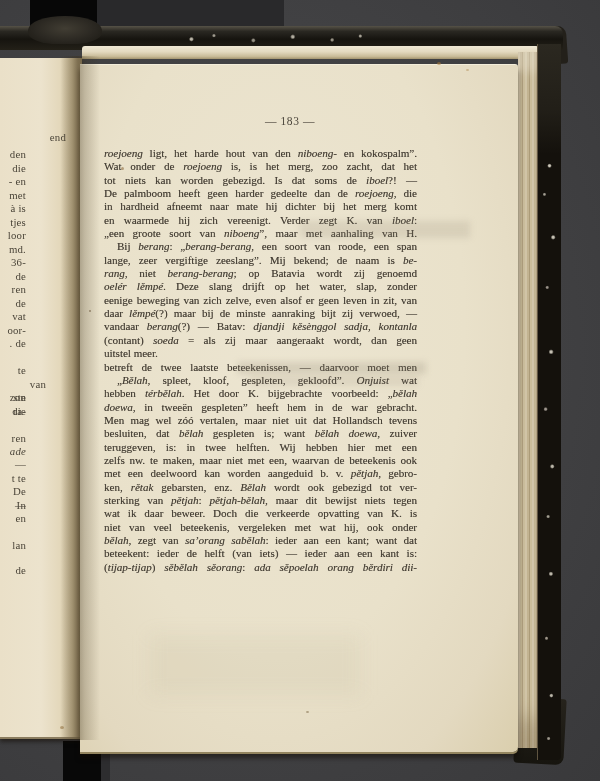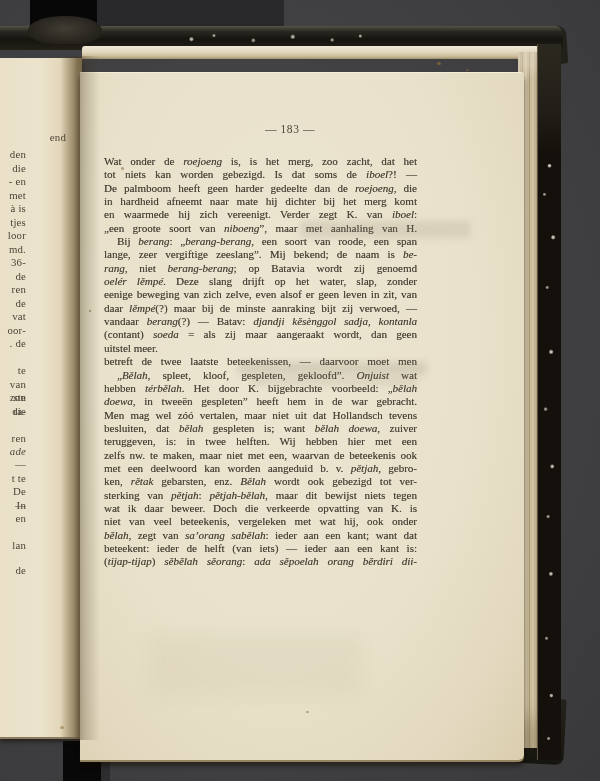--- a/index.html
+++ b/index.html
@@ -40,24 +40,24 @@
     background:linear-gradient(90deg,#eae0c8 0%,#ece3cd 50%,#e3d7ba 74%,#c7b793 88%,#8f7f60 100%);
     box-shadow:0 2px 0 #8a7c5f, 0 5px 4px rgba(15,10,2,.5);}
   .frag{position:absolute;left:0;width:26px;text-align:right;font-size:10.8px;line-height:11px;
     color:#4a4438;letter-spacing:.2px;}
 
   
   .gutter-shadow{position:absolute;left:60px;top:56px;width:40px;height:684px;z-index:6;pointer-events:none;
     background:linear-gradient(90deg,rgba(58,45,20,0) 0%,rgba(58,45,20,.38) 45%,rgba(58,45,20,.22) 62%,rgba(58,45,20,0) 100%);}
 
   
-  .main-page{position:absolute;left:80px;top:72px;width:438px;height:687px;z-index:4;
+  .main-page{position:absolute;left:80px;top:64px;width:438px;height:687px;z-index:4;
     background:radial-gradient(ellipse at 45% 38%, #ece5d1 0%, #e9e1ca 55%, #e3d9c0 82%, #dacead 100%);
     border-radius:0 3px 5px 0;border-top:1px solid #f3edda;
-    box-shadow:0 2px 0 #93855f, 0 6px 5px rgba(15,10,2,.5);padding-left:6px;}
+    box-shadow:0 2px 0 #93855f, 0 6px 5px rgba(15,10,2,.5);}
 
   .page-number{position:absolute;left:150px;top:50px;width:120px;text-align:center;
     font-size:11.5px;color:#4c463c;letter-spacing:.6px;}
 
   .text-block{position:absolute;left:24px;top:82px;width:313px;color:#433d33;
     font-size:11px;text-shadow:.2px .2px .3px rgba(67,61,51,.55);}
   .tline{width:313px;height:13.35px;line-height:13.3px;white-space:nowrap;
     text-align:justify;text-align-last:justify;text-justify:inter-word;
     transform-origin:left center;overflow:visible;}
   .tline.nj{text-align:left;text-align-last:left;}
@@ -135,40 +135,41 @@
         <span class="frag" style="top: 244px;">md.</span>
         <span class="frag" style="top: 257px;">36-</span>
         <span class="frag" style="top: 271px;">de</span>
         <span class="frag" style="top: 284px;">ren</span>
         <span class="frag" style="top: 298px;">de</span>
         <span class="frag" style="top: 311px;">vat</span>
         <span class="frag" style="top: 325px;">oor-</span>
         <span class="frag" style="top: 338px;">. de</span>
         <span class="frag" style="top: 352px; margin-top: 40px;">zon</span>
         <span class="frag" style="top: 365px;">te</span>
-        <span class="frag" style="top: 379px;">van</span>
+        <span class="frag" style="top: 379px; margin-left: 20px;">van</span>
         <span class="frag" style="top: 392px;">ste</span>
         <span class="frag" style="top: 406px;">die</span>
         <span class="frag" style="top: 406px;">ra-</span>
         <span class="frag" style="top: 433px;">ren</span>
         <span class="frag" style="top: 446px; font-style: italic;">ade</span>
         <span class="frag" style="top: 459px;">—</span>
         <span class="frag" style="top: 473px;">t te</span>
         <span class="frag" style="top: 486px;">De</span>
         <span class="frag" style="top: 500px;">—</span>
         <span class="frag" style="top: 513px;">en</span>
         <span class="frag" style="top: 500px;">In</span>
         <span class="frag" style="top: 540px;">lan</span>
         <span class="frag" style="top: 565px;">de</span>
       </div>
   </div>
 
   <div class="main-page">
     <div class="page-number">— 183 —</div>
     <div class="text-block" id="text-block">
+        <div class="tline"><span class="it">roejoeng</span><span> ligt, het harde hout van den </span><span class="it">niboeng</span><span>- en kokospalm”.</span></div>
         <div class="tline"><span>Wat onder de </span><span class="it">roejoeng</span><span> is, is het merg, zoo zacht, dat het</span></div>
         <div class="tline"><span>tot niets kan worden gebezigd. Is dat soms de </span><span class="it">iboel</span><span>?! —</span></div>
         <div class="tline"><span>De palmboom heeft geen harder gedeelte dan de </span><span class="it">roejoeng</span><span>, die</span></div>
         <div class="tline"><span>in hardheid afneemt naar mate hij dichter bij het merg komt</span></div>
         <div class="tline"><span>en waarmede hij zich vereenigt. Verder zegt K. van </span><span class="it">iboel</span><span>:</span></div>
         <div class="tline"><span>„een groote soort van </span><span class="it">niboeng</span><span>”, maar met aanhaling van H.</span></div>
         <div class="tline ind"><span>Bij </span><span class="it">berang</span><span>: „</span><span class="it">berang-berang</span><span>, een soort van roode, een span</span></div>
         <div class="tline"><span>lange, zeer vergiftige zeeslang”. Mij bekend; de naam is </span><span class="it">be-</span></div>
         <div class="tline"><span class="it">rang</span><span>, niet </span><span class="it">berang-berang</span><span>; op Batavia wordt zij genoemd</span></div>
         <div class="tline"><span class="it">oelér lěmpé</span><span>. Deze slang drijft op het water, slap, zonder</span></div>

